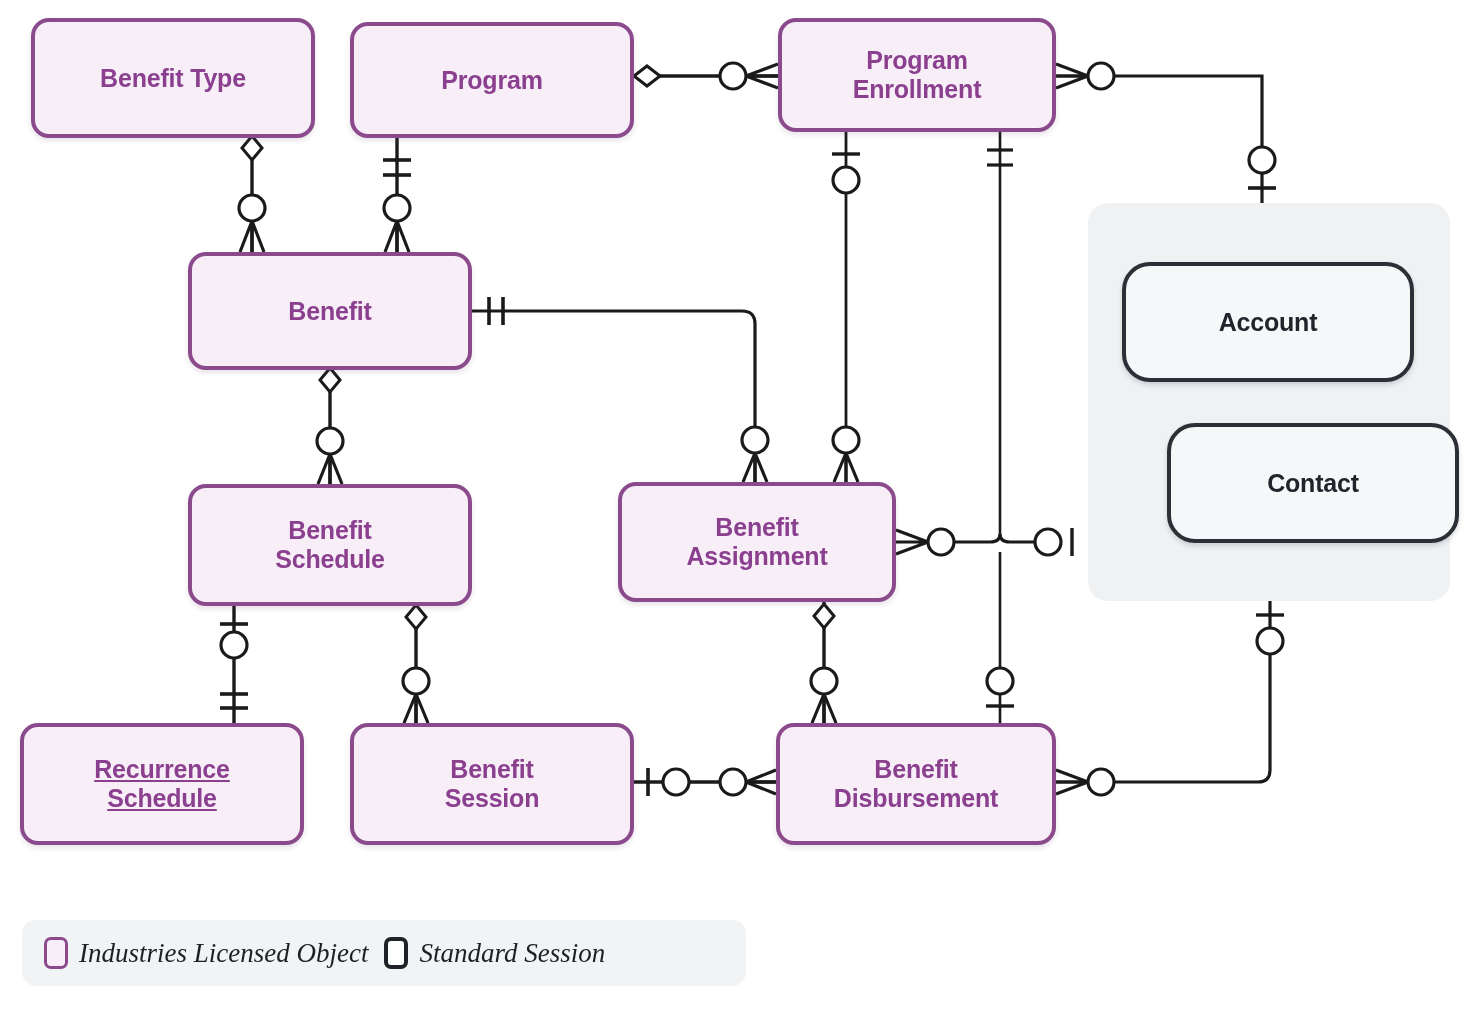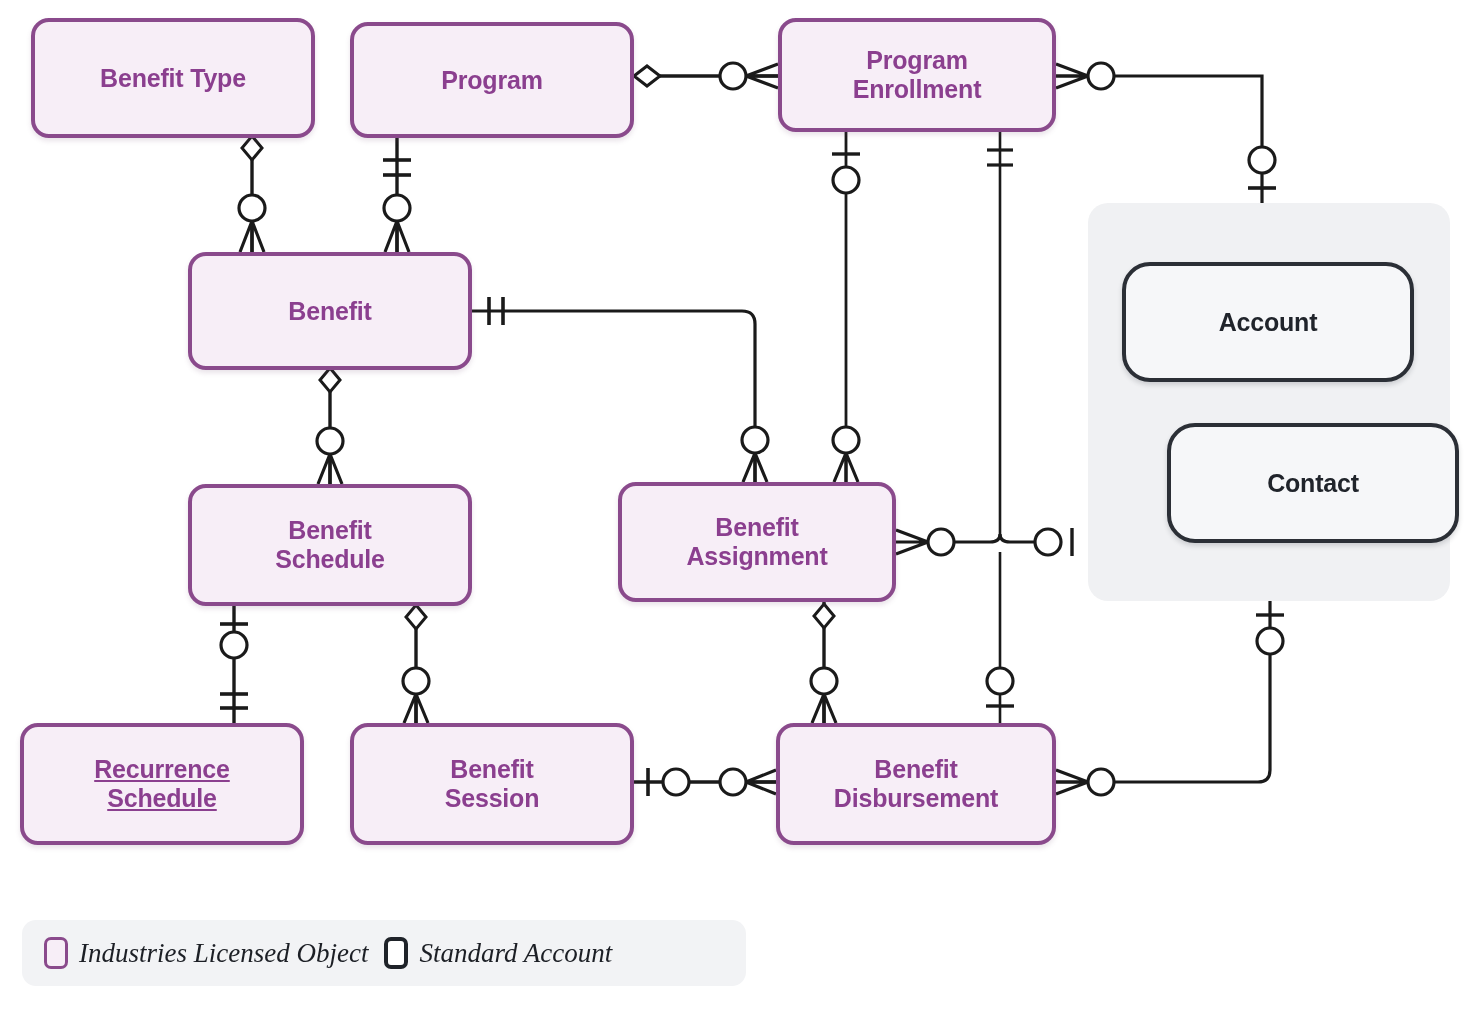--- a/index.html
+++ b/index.html
@@ -246,17 +246,17 @@
 Disbursement</span></div>
     </div>
 
   <div class="legend" id="legend" style="left: 22px; top: 920px; width: 724px; height: 66px;">
     <div class="legend-item">
       <span class="legend-swatch licensed"></span>
       <span class="legend-label">Industries Licensed Object</span>
     </div>
     <div class="legend-item">
       <span class="legend-swatch standard"></span>
-      <span class="legend-label">Standard Account</span>
+      <span class="legend-label">Standard Session</span>
     </div>
   </div>
 
 </div>
 
 </body></html>

